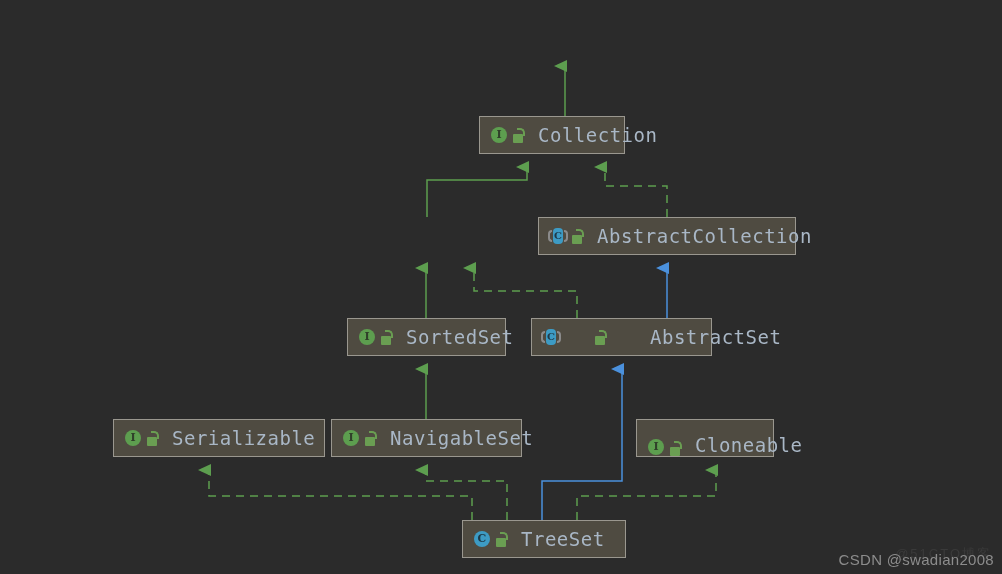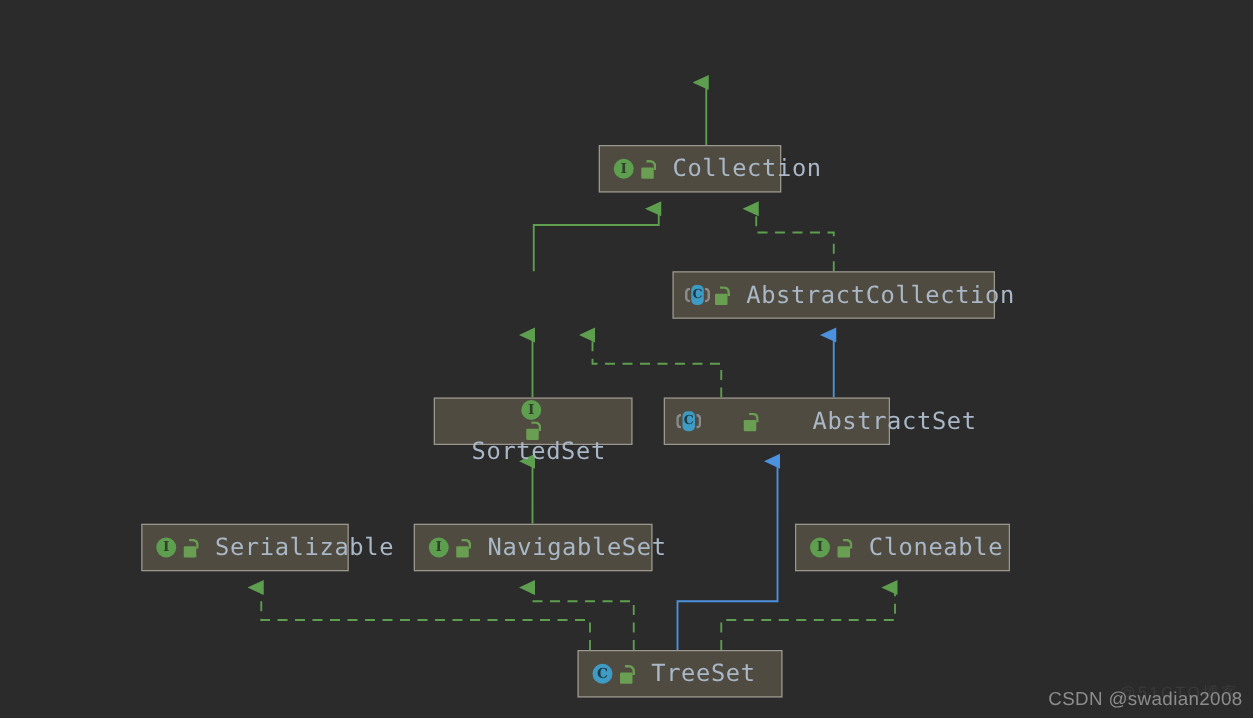--- a/index.html
+++ b/index.html
@@ -220,56 +220,56 @@
     <path d="M 577,520 L 577,496 L 716,496 L 716,470" fill="none" stroke="#5d9e4f" stroke-width="1.5" stroke-dasharray="8,6" marker-end="url(#arrow-green)"></path>
   </svg>
     <div class="node" style="left: 462px; top: 520px; width: 164px;">
       <span class="type-icon cls"></span>
       <span class="lock-icon">
         <span class="shackle"></span>
         <span class="body"></span>
       </span>
       <span class="node-label">TreeSet</span>
     </div>
-    <div class="node" style="left: 636px; top: 419px; width: 172px;">
+    <div class="node" style="left: 636px; top: 419px; width: 138px; align-items: flex-end;">
       <span class="type-icon iface"></span>
       <span class="lock-icon">
         <span class="shackle"></span>
         <span class="body"></span>
       </span>
       <span class="node-label">Cloneable</span>
     </div>
     <div class="node" style="left: 331px; top: 419px; width: 191px;">
       <span class="type-icon iface"></span>
       <span class="lock-icon">
         <span class="shackle"></span>
         <span class="body"></span>
       </span>
       <span class="node-label">NavigableSet</span>
     </div>
-    <div class="node" style="left: 113px; top: 419px; width: 166px;">
+    <div class="node" style="left: 113px; top: 419px; width: 212px;">
       <span class="type-icon iface"></span>
       <span class="lock-icon">
         <span class="shackle"></span>
         <span class="body"></span>
       </span>
       <span class="node-label">Serializable</span>
     </div>
     <div class="node" style="left: 531px; top: 318px; width: 181px; gap: 30px;">
       <span class="type-icon abs">
         <span class="bracket-l"></span>
         <span class="bracket-r"></span>
       </span>
       <span class="lock-icon">
         <span class="shackle"></span>
         <span class="body"></span>
       </span>
       <span class="node-label">AbstractSet</span>
     </div>
-    <div class="node" style="left: 347px; top: 318px; width: 159px; flex-direction: column;">
+    <div class="node" style="left: 347px; top: 318px; width: 159px;">
       <span class="type-icon iface"></span>
       <span class="lock-icon">
         <span class="shackle"></span>
         <span class="body"></span>
       </span>
       <span class="node-label">SortedSet</span>
     </div>
     <div class="node" style="left: 538px; top: 217px; width: 258px;">
       <span class="type-icon abs">
         <span class="bracket-l"></span>

